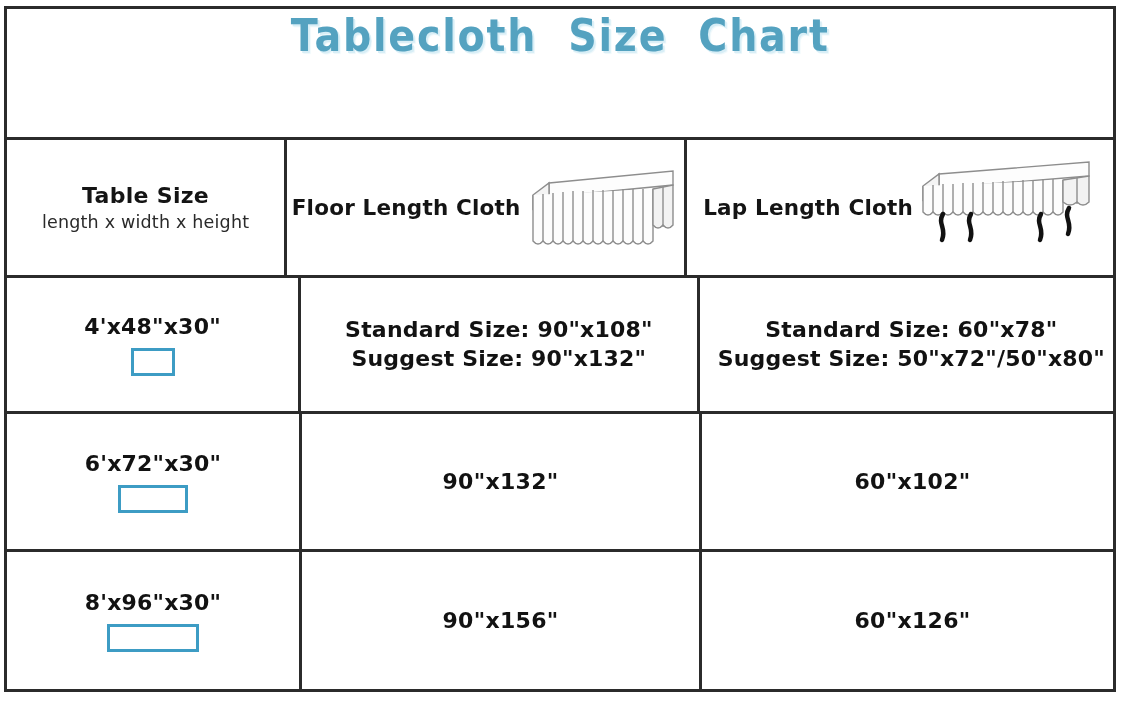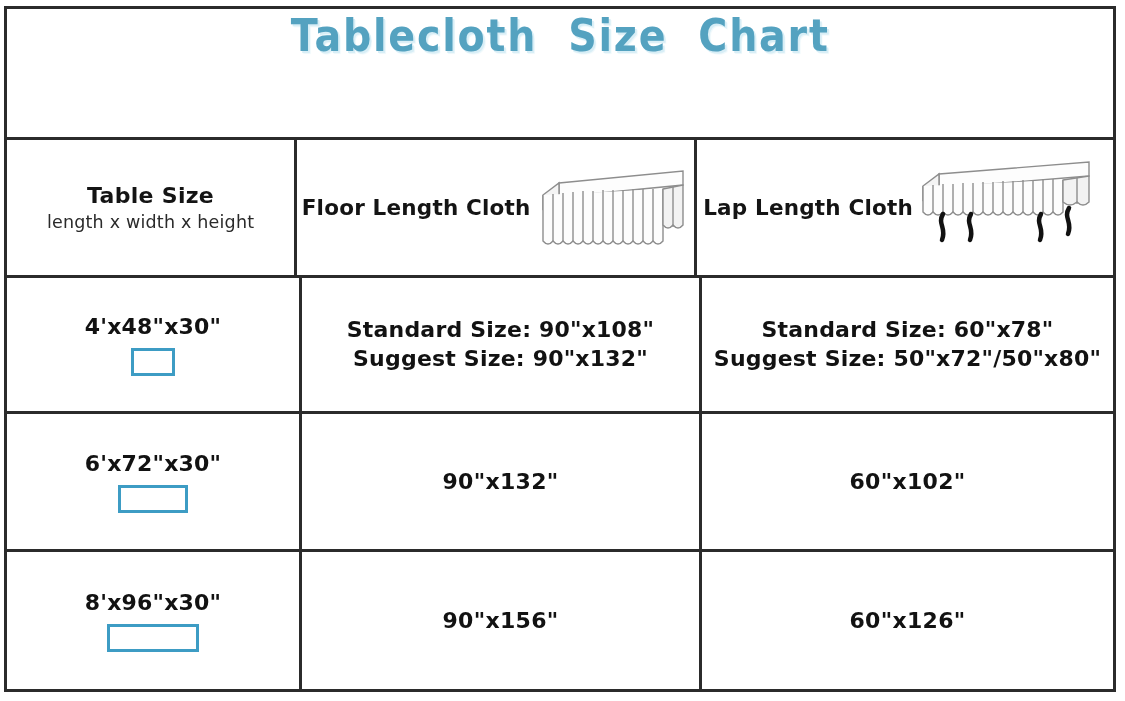--- a/index.html
+++ b/index.html
@@ -65,21 +65,21 @@
     border-right: 3px solid #2b2b2b;
     display: flex;
     align-items: center;
     justify-content: center;
     position: relative;
   }
   .cell:last-child { border-right: none; }
 
   .col-1 { width: 295px; }
   .col-2 { width: 400px; }
-  .col-3 { flex: 1; }
+  .col-3 { flex: 1; padding-left: 10px; }
 
   
   .th-stack {
     text-align: center;
     line-height: 1.18;
   }
   .th-main {
     font-family: "DejaVu Sans", sans-serif;
     font-weight: bold;
     font-size: 22px;

